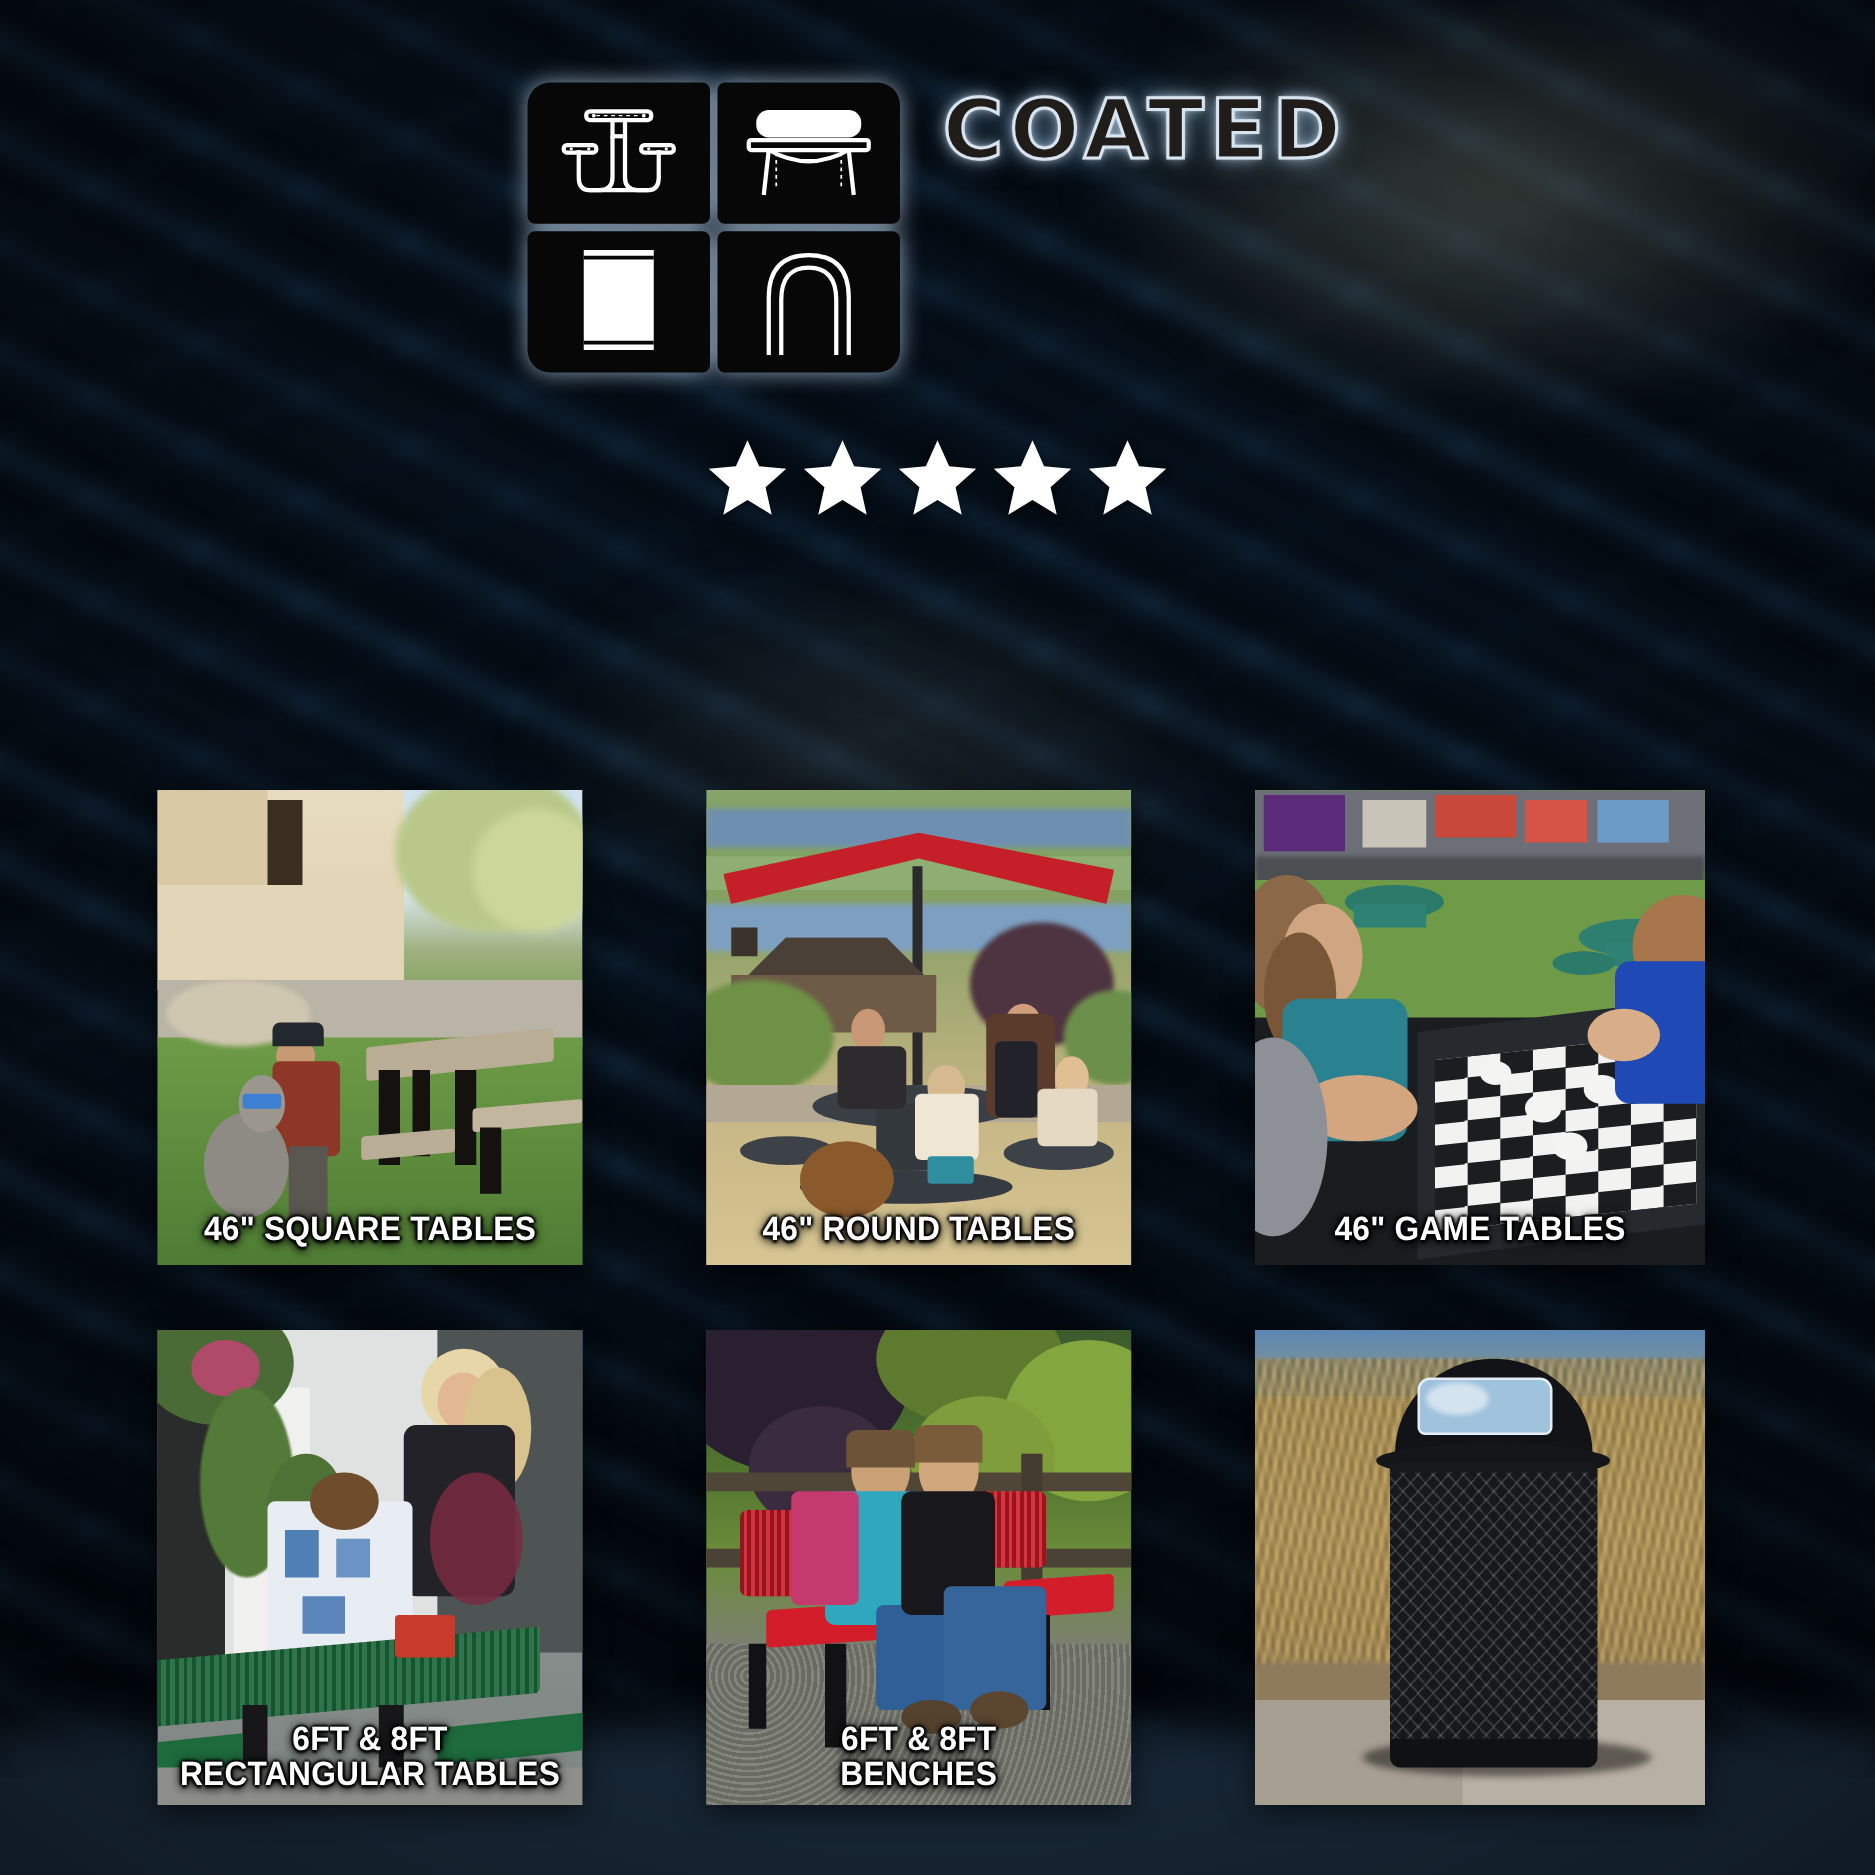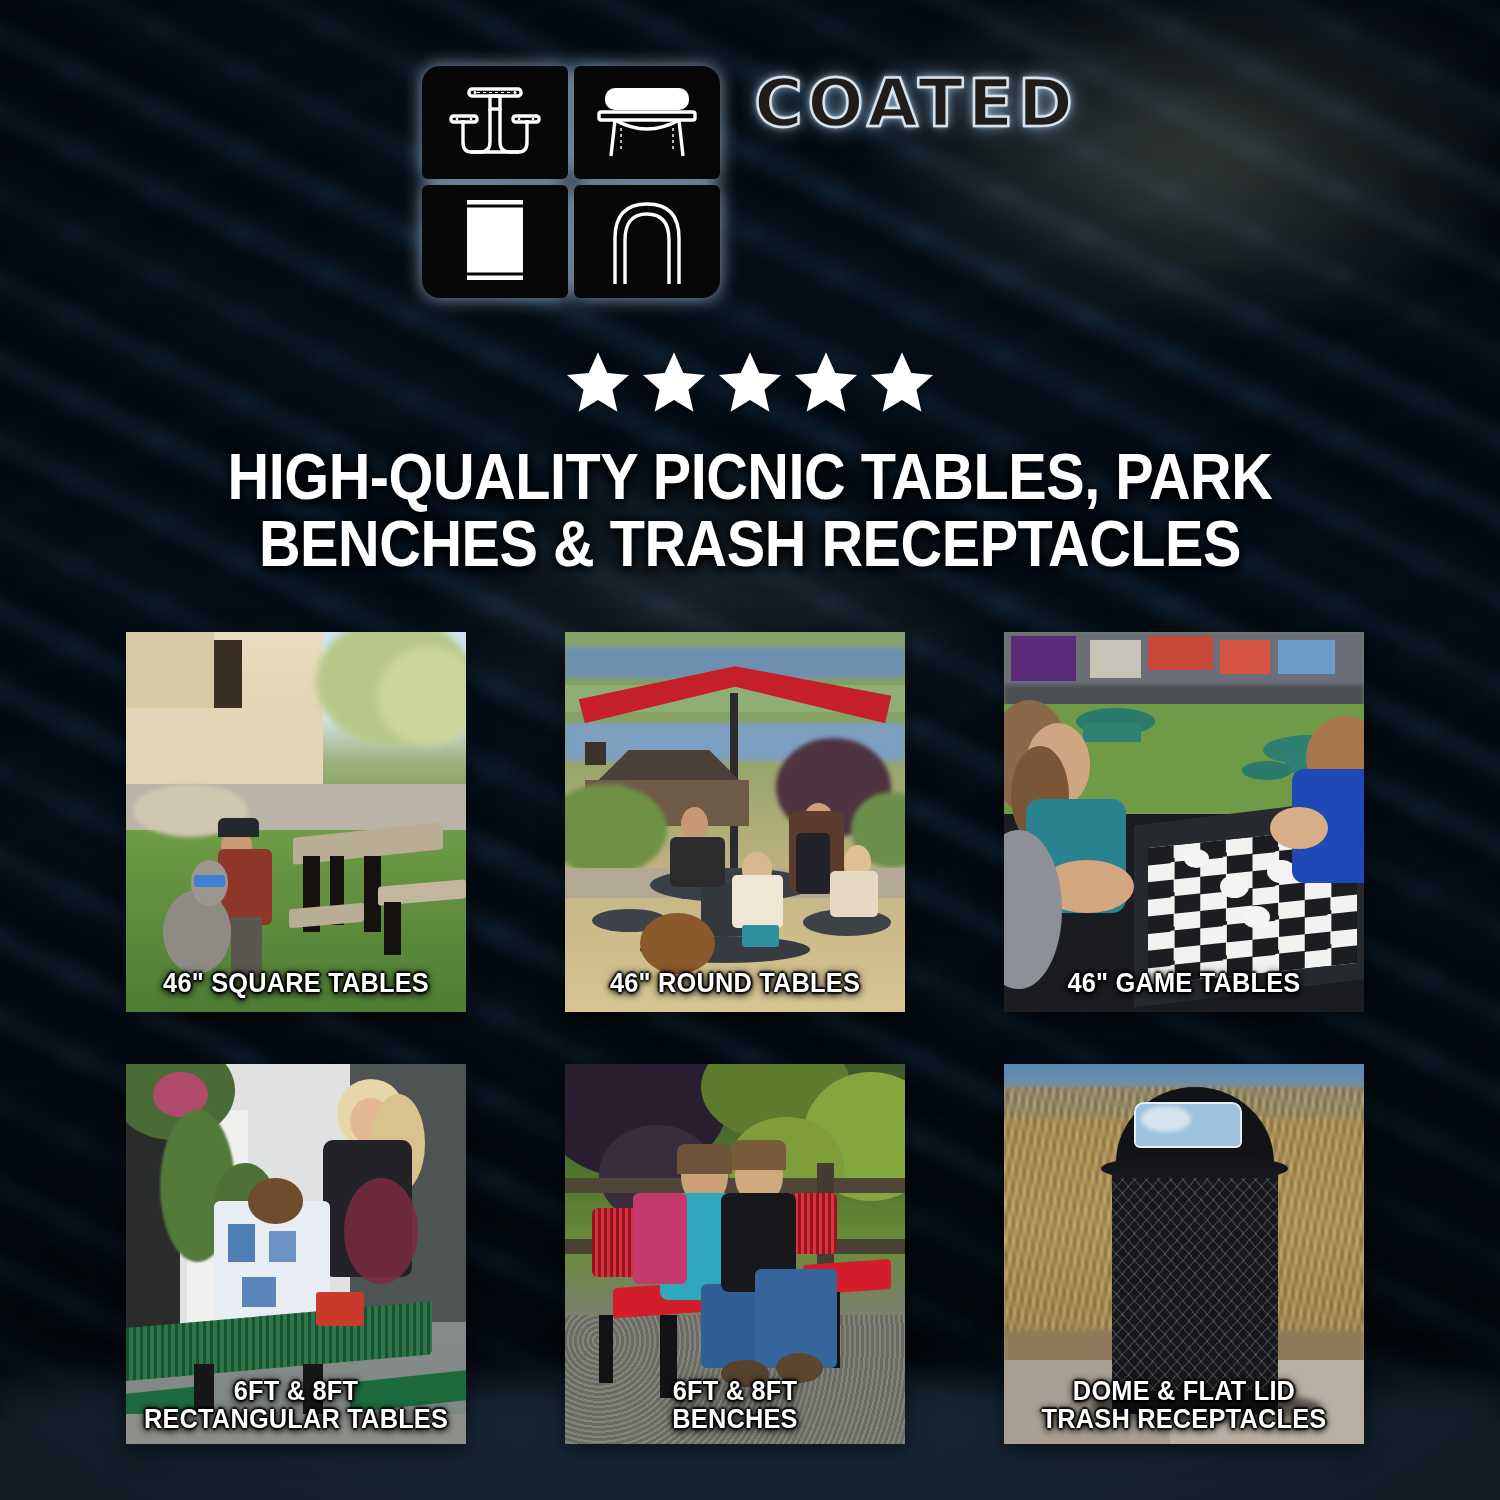--- a/index.html
+++ b/index.html
@@ -263,24 +263,20 @@
         <polygon fill="#fff" points="12,0 15.6,8.0 24,8.8 17.6,14.5 19.5,23 12,18.5 4.5,23 6.4,14.5 0,8.8 8.4,8.0"></polygon>
       </svg>
     <svg class="star" viewBox="0 0 24 23">
         <polygon fill="#fff" points="12,0 15.6,8.0 24,8.8 17.6,14.5 19.5,23 12,18.5 4.5,23 6.4,14.5 0,8.8 8.4,8.0"></polygon>
       </svg>
     <svg class="star" viewBox="0 0 24 23">
         <polygon fill="#fff" points="12,0 15.6,8.0 24,8.8 17.6,14.5 19.5,23 12,18.5 4.5,23 6.4,14.5 0,8.8 8.4,8.0"></polygon>
       </svg>
   </div>
 
-  <div class="headline">
-    <span class="hl-line">HIGH-QUALITY PICNIC TABLES, PARK</span>
-    <span class="hl-line">BENCHES &amp; TRASH RECEPTACLES</span>
-  </div>
 
   <div class="grid">
 
     <div class="card">
       <div class="photo">
         <div class="rect" style="inset:0;background:linear-gradient(#cfe3ef 0%,#d8e7ee 22%,#9fb07e 34%,#6f9a4a 50%,#5d8c3e 100%)"></div>
         <div class="rect" style="left:0;top:0;width:58%;height:42%;background:linear-gradient(#e8dcc0,#ddcfae)"></div>
         <div class="rect" style="left:0;top:0;width:26%;height:20%;background:#d9c9a4"></div>
         <div class="rect" style="left:26%;top:2%;width:8%;height:22%;background:#3a2e20"></div>
         <div class="rect" style="left:0;top:20%;width:58%;height:22%;background:#e3d6b8"></div>
@@ -507,20 +503,16 @@
         <div class="blob" style="left:38%;top:11%;width:14%;height:7%;background:rgba(255,255,255,.55);filter:blur(2px)"></div>
         <div class="rect" style="left:27%;top:24%;width:52%;height:7%;background:#15161a;border-radius:50%"></div>
 
         <div class="rect" style="left:30%;top:28%;width:46%;height:62%;background:#17181b;border-radius:6px 6px 10px 10px"></div>
         <div class="rect" style="left:30%;top:30%;width:46%;height:58%;
              background:
                repeating-linear-gradient(48deg, rgba(255,255,255,.14) 0 1.5px, rgba(0,0,0,0) 1.5px 9px),
                repeating-linear-gradient(-48deg, rgba(255,255,255,.14) 0 1.5px, rgba(0,0,0,0) 1.5px 9px);"></div>
         <div class="rect" style="left:30%;top:86%;width:46%;height:6%;background:#101114;border-radius:0 0 8px 8px"></div>
       </div>
-      <div class="caption two">
-        <span class="cl">DOME &amp; FLAT LID</span>
-        <span class="cl">TRASH RECEPTACLES</span>
-      </div>
     </div>
 
   </div>
 </div>
 
 </body></html>

